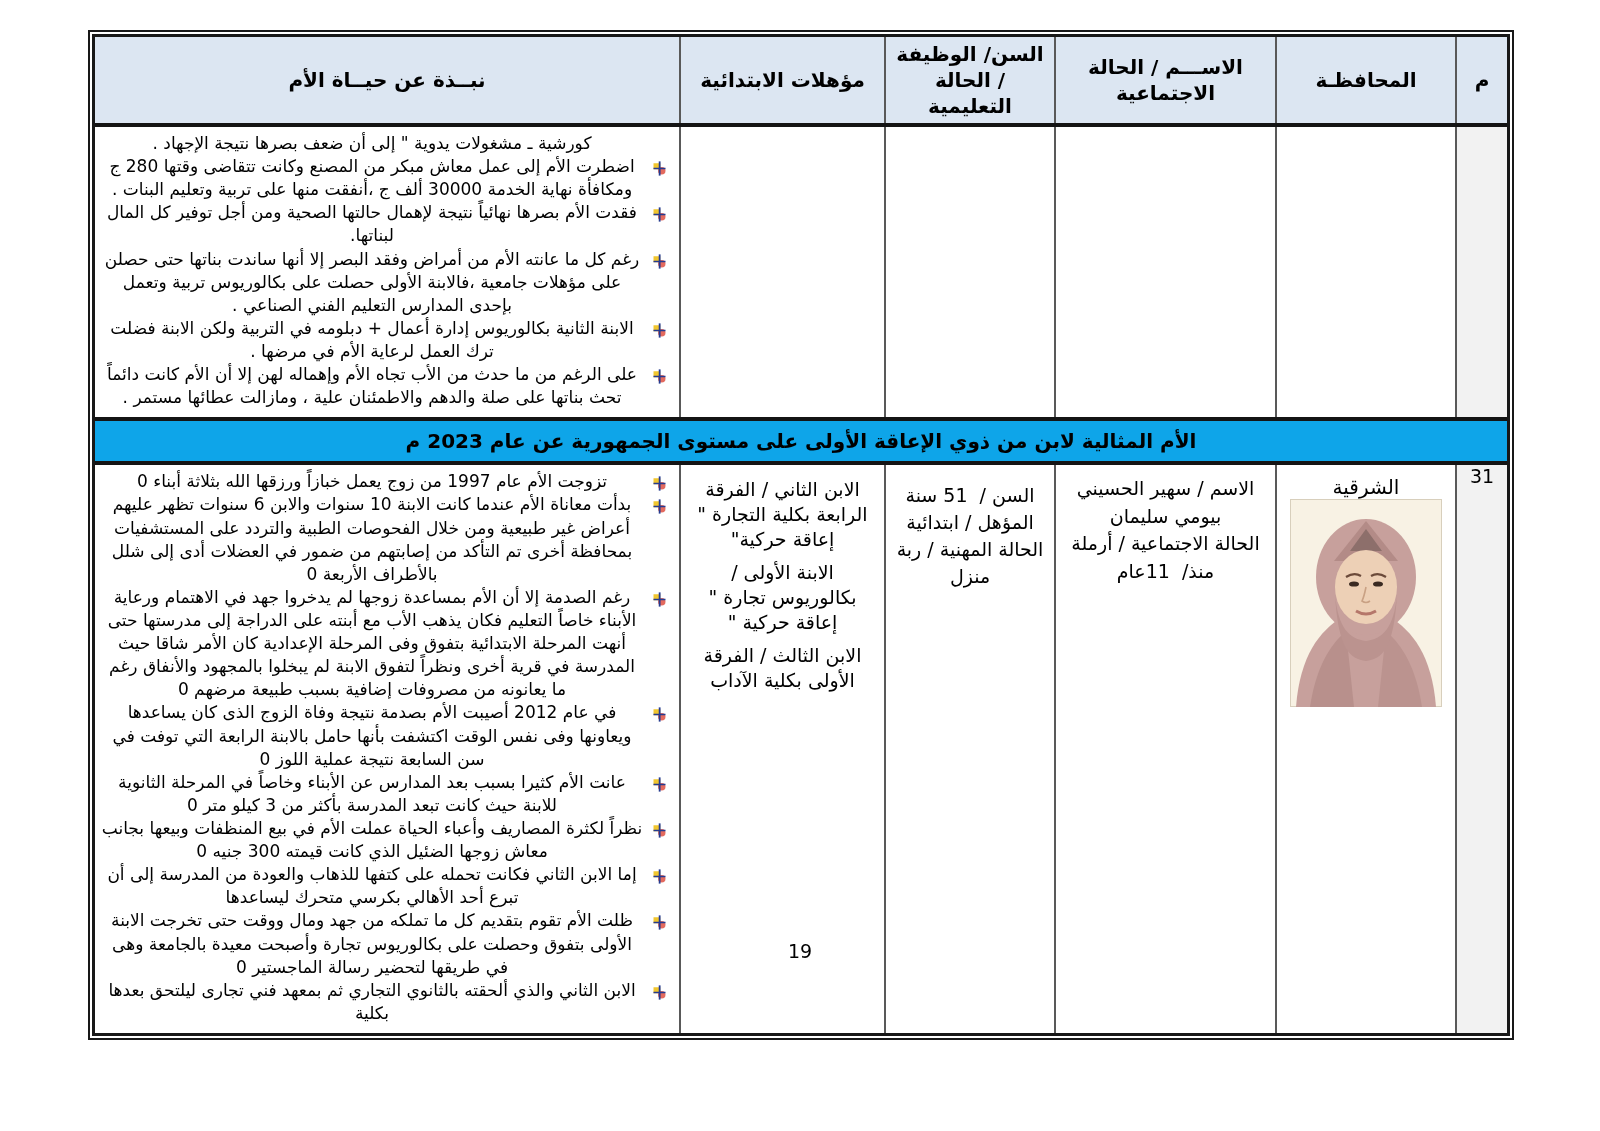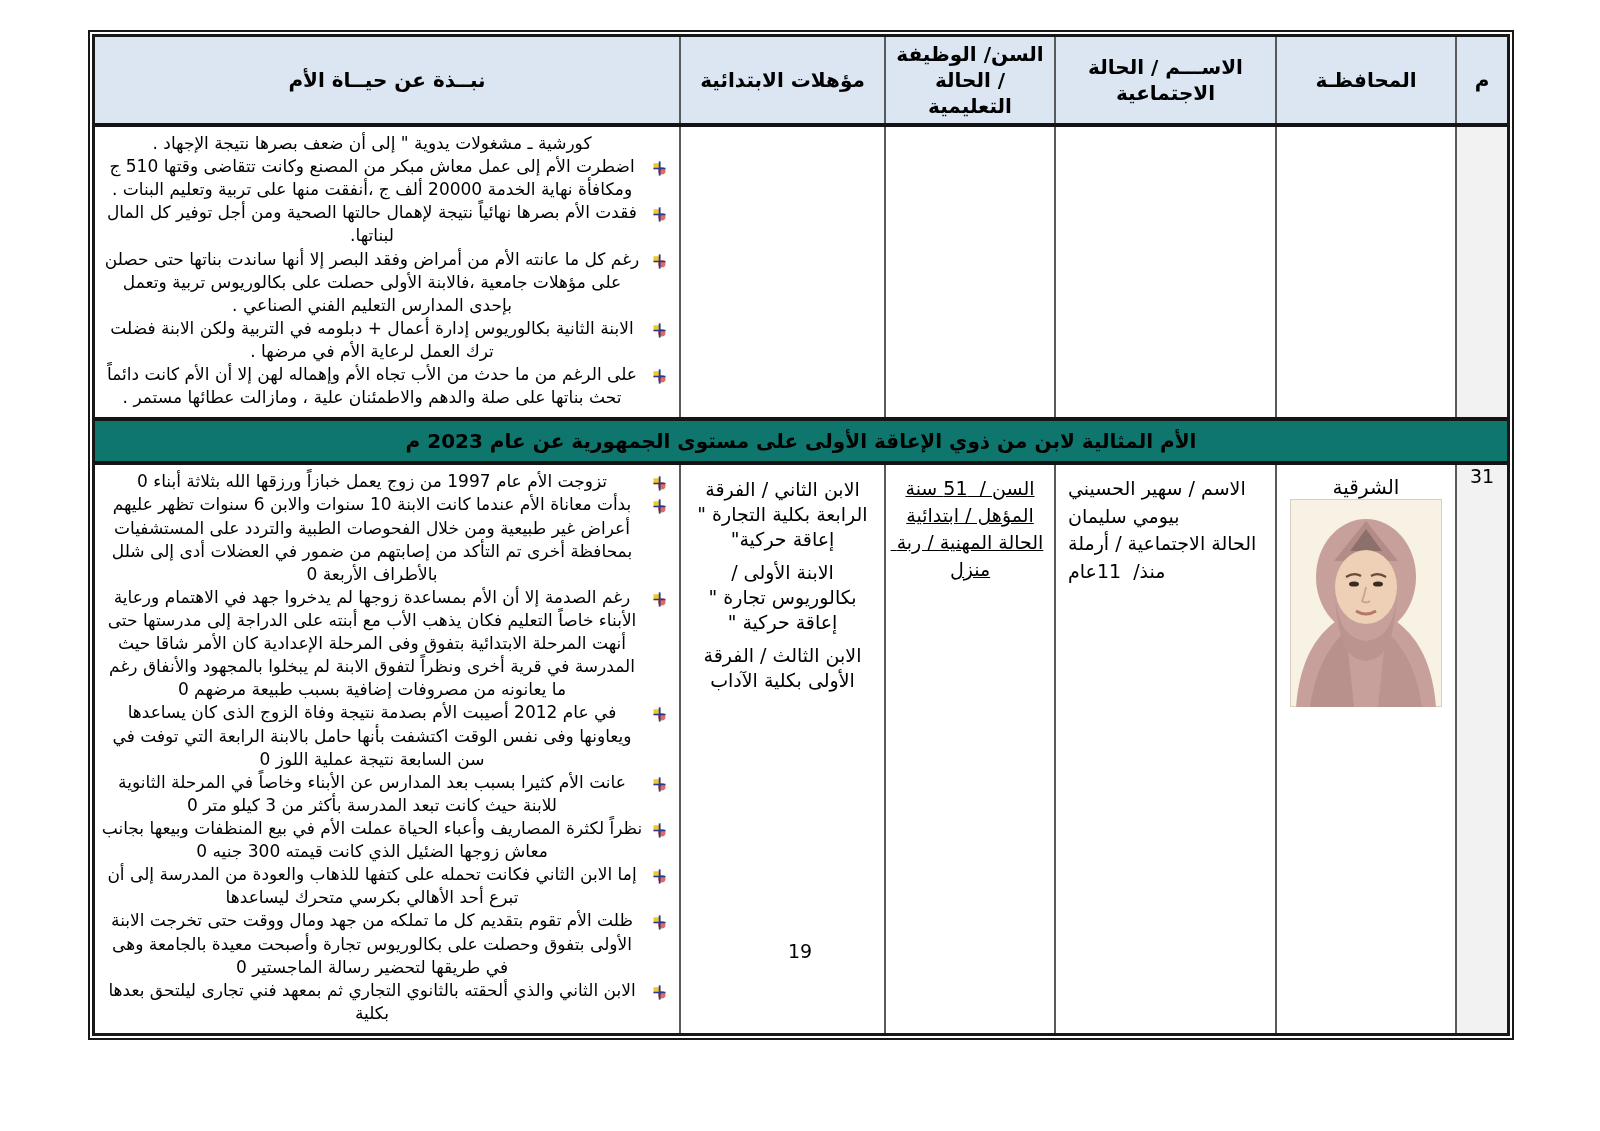--- a/index.html
+++ b/index.html
@@ -18,26 +18,26 @@
   .num-cell{background:#f2f2f2;text-align:center;font-size:19px;padding-top:0;}
   .row-continuation{min-height:262px;}
   .row-record{min-height:522px;}
   .bio-cell{padding:5px 8px 8px 6px;font-size:17px;}
   .intro-line{text-align:center;line-height:1.36;padding-right:28px;}
   .bullet-li{position:relative;padding-right:28px;text-align:center;line-height:1.36;}
   .bullet-icon{position:absolute;right:4px;top:4px;width:15px;height:15px;display:inline-block;}
   .gov-cell{text-align:center;font-size:20px;padding-top:10px;}
   .gov-name{margin-bottom:0;}
   .photo{display:block;margin:0 auto;width:152px;height:208px;}
-  .name-cell{font-size:19px;padding:10px 12px;text-align:left;line-height:1.45;}
-  .age-cell{font-size:19px;padding:10px 4px;text-align:center;line-height:1.42;text-decoration:underline;}
+  .name-cell{font-size:19px;padding:10px 12px;text-align:center;line-height:1.45;}
+  .age-cell{font-size:19px;padding:17px 4px;text-align:center;line-height:1.42;}
   .children-cell{font-size:19px;padding:12px 8px;text-align:center;line-height:1.3;}
   .children-cell .line{margin-bottom:9px;}
   .line{white-space:pre-wrap;}
-  .banner-cell{background:#0f766e;text-align:center;font-weight:700;font-size:20px;
+  .banner-cell{background:#0ea5e9;text-align:center;font-weight:700;font-size:20px;
         padding:8px 6px;line-height:1.2;}
   .page-number{position:absolute;top:940px;width:100%;text-align:center;font-size:19px;}
 </style>
 </head>
 <body>
 
 <div class="page">
 
   <div class="table-frame">
     <div class="table-inner">
@@ -63,21 +63,21 @@
 
               <div class="bullet-li">
                 <span class="bullet-icon">
                   <svg viewBox="0 0 20 20" width="15" height="15">
                     <rect x="2" y="3" width="9" height="8" fill="#f0c324" opacity="0.95"></rect>
                     <circle cx="13" cy="13" r="5" fill="#e05a4c" opacity="0.9"></circle>
                     <rect x="9" y="0.5" width="2.4" height="19" fill="#253a8f"></rect>
                     <rect x="2" y="9" width="16" height="2" fill="#253a8f"></rect>
                   </svg>
                 </span>
-                <span class="bullet-text">اضطرت الأم إلى عمل معاش مبكر من المصنع وكانت تتقاضى وقتها 510 ج ومكافأة نهاية الخدمة 20000 ألف ج ،أنفقت منها على تربية وتعليم البنات .</span>
+                <span class="bullet-text">اضطرت الأم إلى عمل معاش مبكر من المصنع وكانت تتقاضى وقتها 280 ج ومكافأة نهاية الخدمة 30000 ألف ج ،أنفقت منها على تربية وتعليم البنات .</span>
               </div>
 
               <div class="bullet-li">
                 <span class="bullet-icon">
                   <svg viewBox="0 0 20 20" width="15" height="15">
                     <rect x="2" y="3" width="9" height="8" fill="#f0c324" opacity="0.95"></rect>
                     <circle cx="13" cy="13" r="5" fill="#e05a4c" opacity="0.9"></circle>
                     <rect x="9" y="0.5" width="2.4" height="19" fill="#253a8f"></rect>
                     <rect x="2" y="9" width="16" height="2" fill="#253a8f"></rect>
                   </svg>

